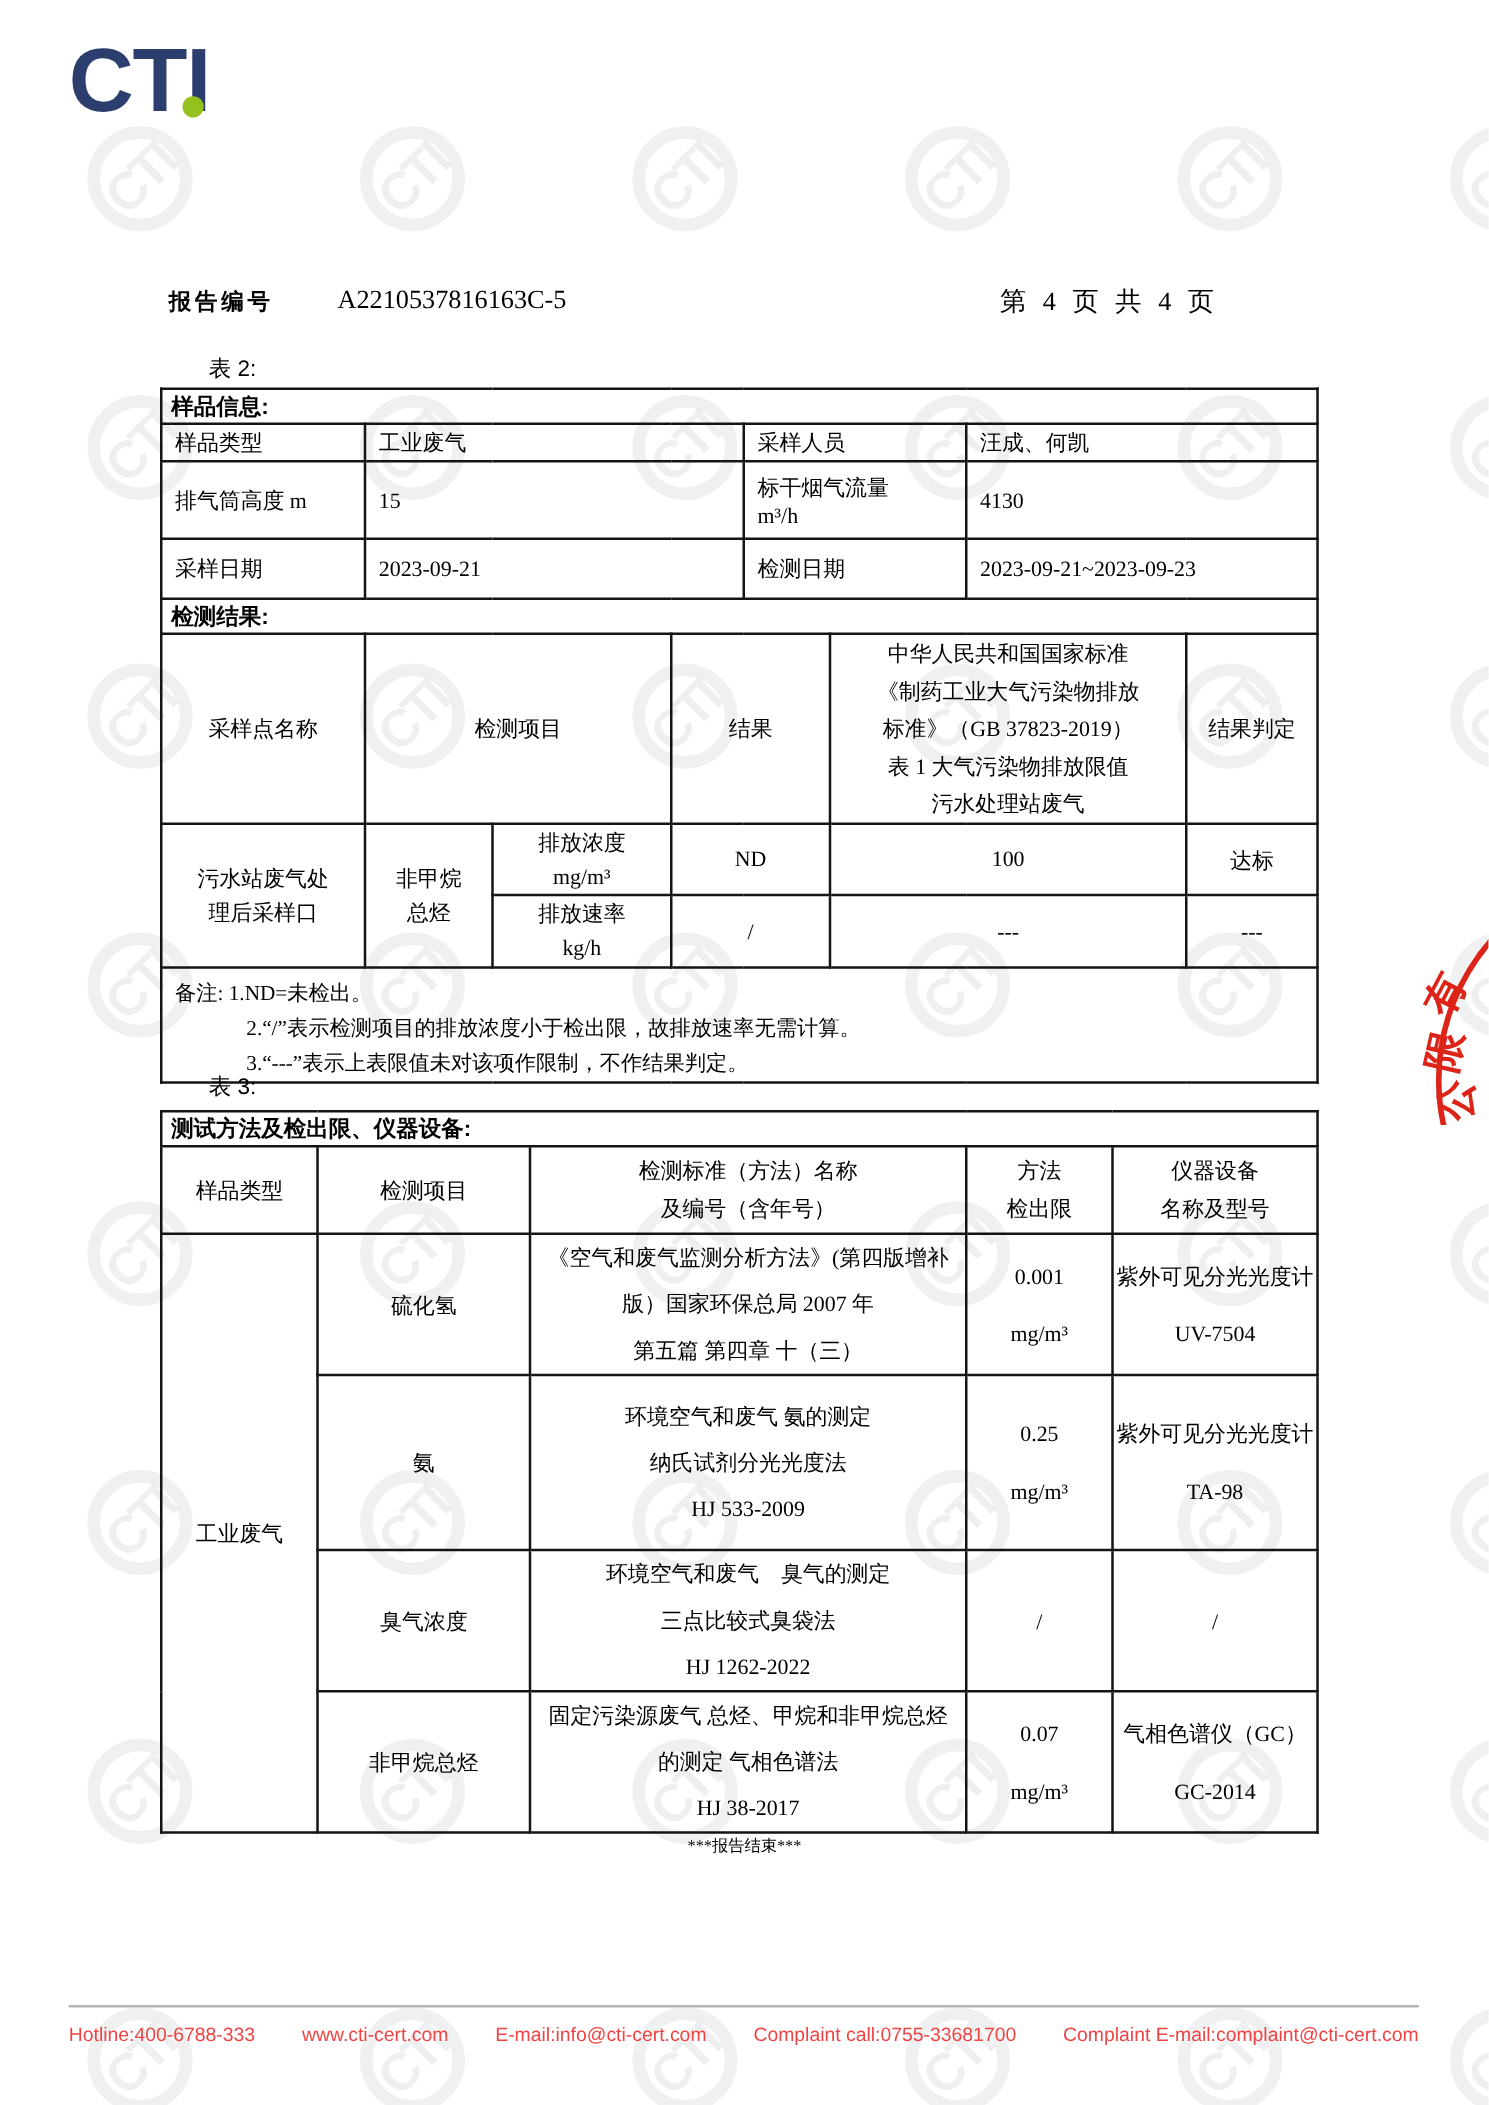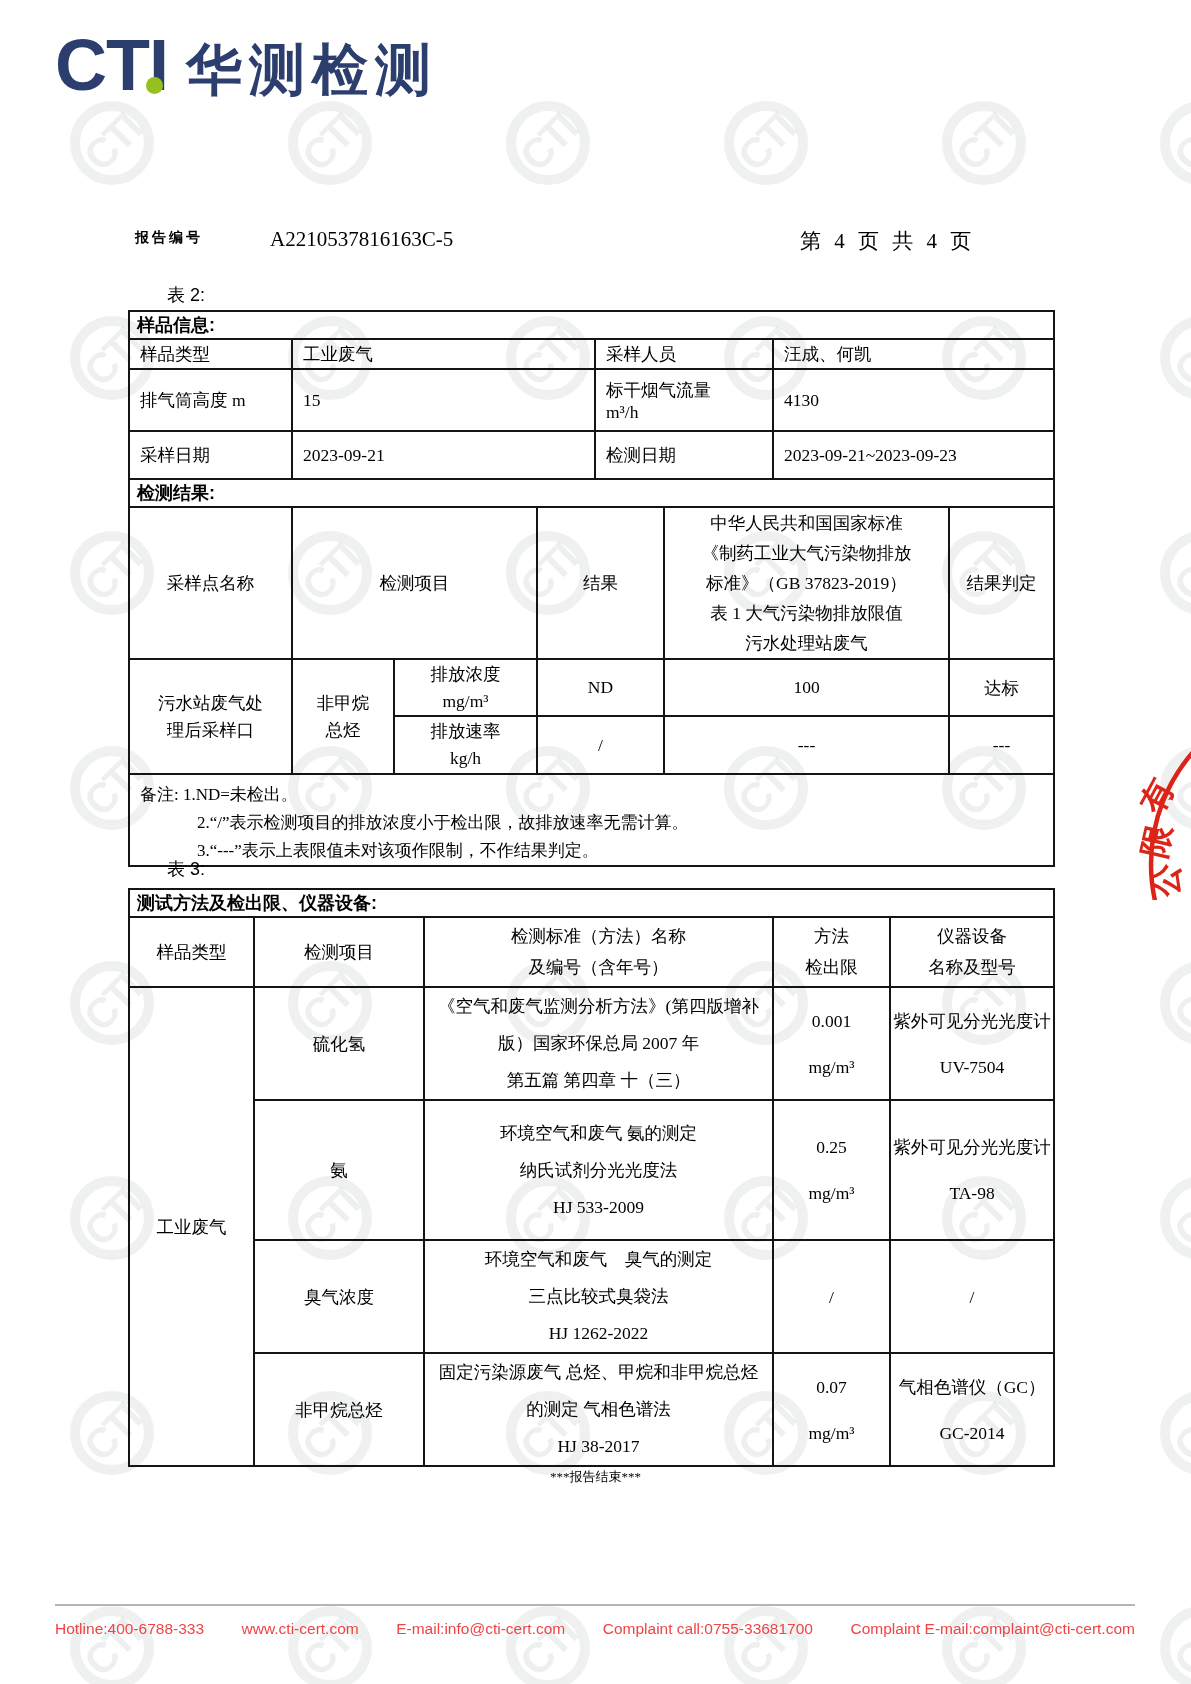--- a/index.html
+++ b/index.html
@@ -19,21 +19,21 @@
   .logo{position:absolute;left:55px;top:36px;display:flex;align-items:flex-end;}
   .logo-cti{position:relative;font-family:"Liberation Sans",sans-serif;font-weight:bold;
       font-size:72px;line-height:0.82;color:var(--navy);letter-spacing:-1px;}
   .logo-dot{position:absolute;width:17px;height:17px;border-radius:50%;background:var(--green);
       right:2px;top:-18px;}
   .logo-cn{font-family:"Liberation Sans",sans-serif;font-weight:bold;font-size:56px;
       line-height:0.9;color:var(--navy);margin-left:18px;letter-spacing:7px;}
   .title{position:absolute;top:140px;left:0;width:100%;text-align:center;
       font-size:44px;letter-spacing:46px;text-indent:46px;}
   .meta-label{position:absolute;left:135px;top:229px;font-family:"Liberation Sans",sans-serif;
-      font-weight:bold;font-size:14px;letter-spacing:3px;}
+      font-weight:bold;font-size:18px;letter-spacing:3px;}
   .meta-value{position:absolute;left:270px;top:227px;font-size:21px;}
   .meta-page{position:absolute;left:800px;top:227px;font-size:21px;letter-spacing:4px;}
   .tbl-label{position:absolute;left:135px;font-family:"Liberation Sans",sans-serif;
       font-weight:normal;font-size:18px;margin-left:32px;}
   .tbl-label.t2{top:283px;}
   .tbl-label.t3{top:857px;}
   
   table{border-collapse:collapse;table-layout:fixed;position:absolute;left:128px;
       background:transparent;}
   .main-table{top:310px;width:925px;}
@@ -215,21 +215,20 @@
       </div>
     </div>
 
   <div class="content">
 
     <div class="logo">
       <div class="logo-cti">CTI</div>
       <div class="logo-cti" style="width:0">
           <span class="logo-dot" style="right:auto;left:-22px;"></span>
         </div>
-      <div class="logo-cn">华测检测</div>
     </div>
 
 
     <div class="meta-label">报告编号</div>
     <div class="meta-value">A2210537816163C-5</div>
     <div class="meta-page">第 4 页 共 4 页</div>
 
     <div class="tbl-label t2">表 2:</div>
 
     <table class="main-table">

